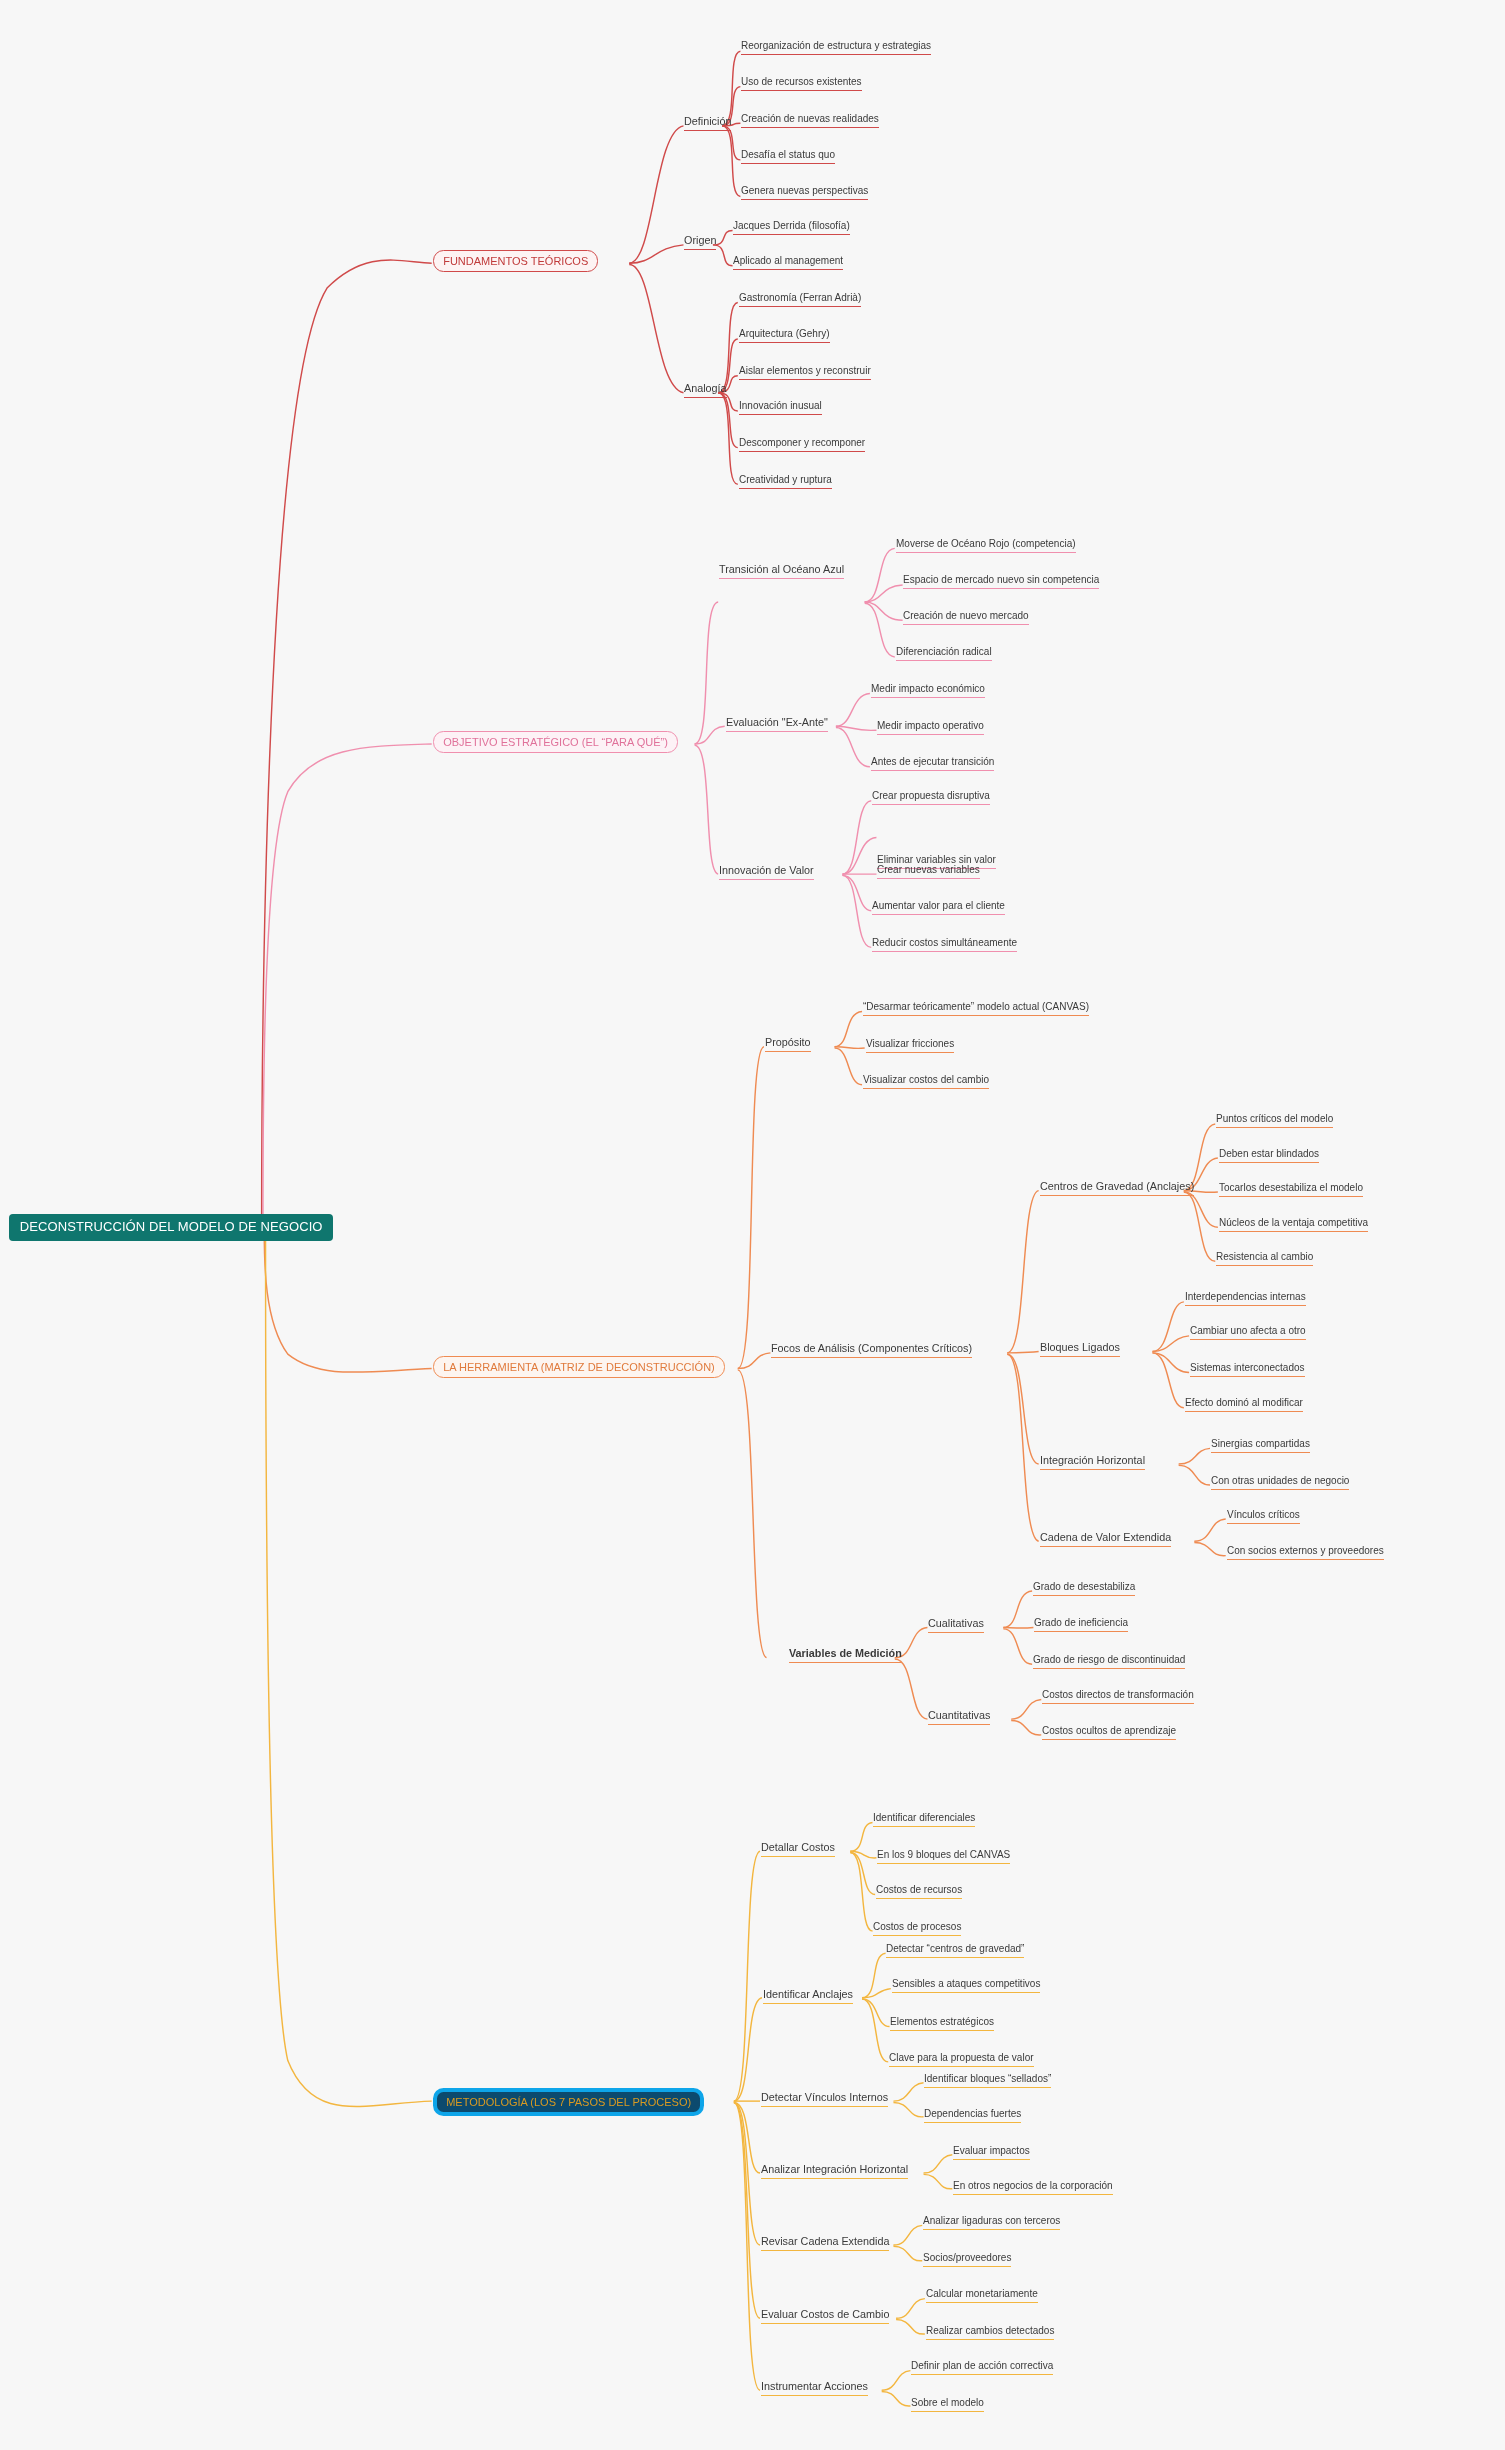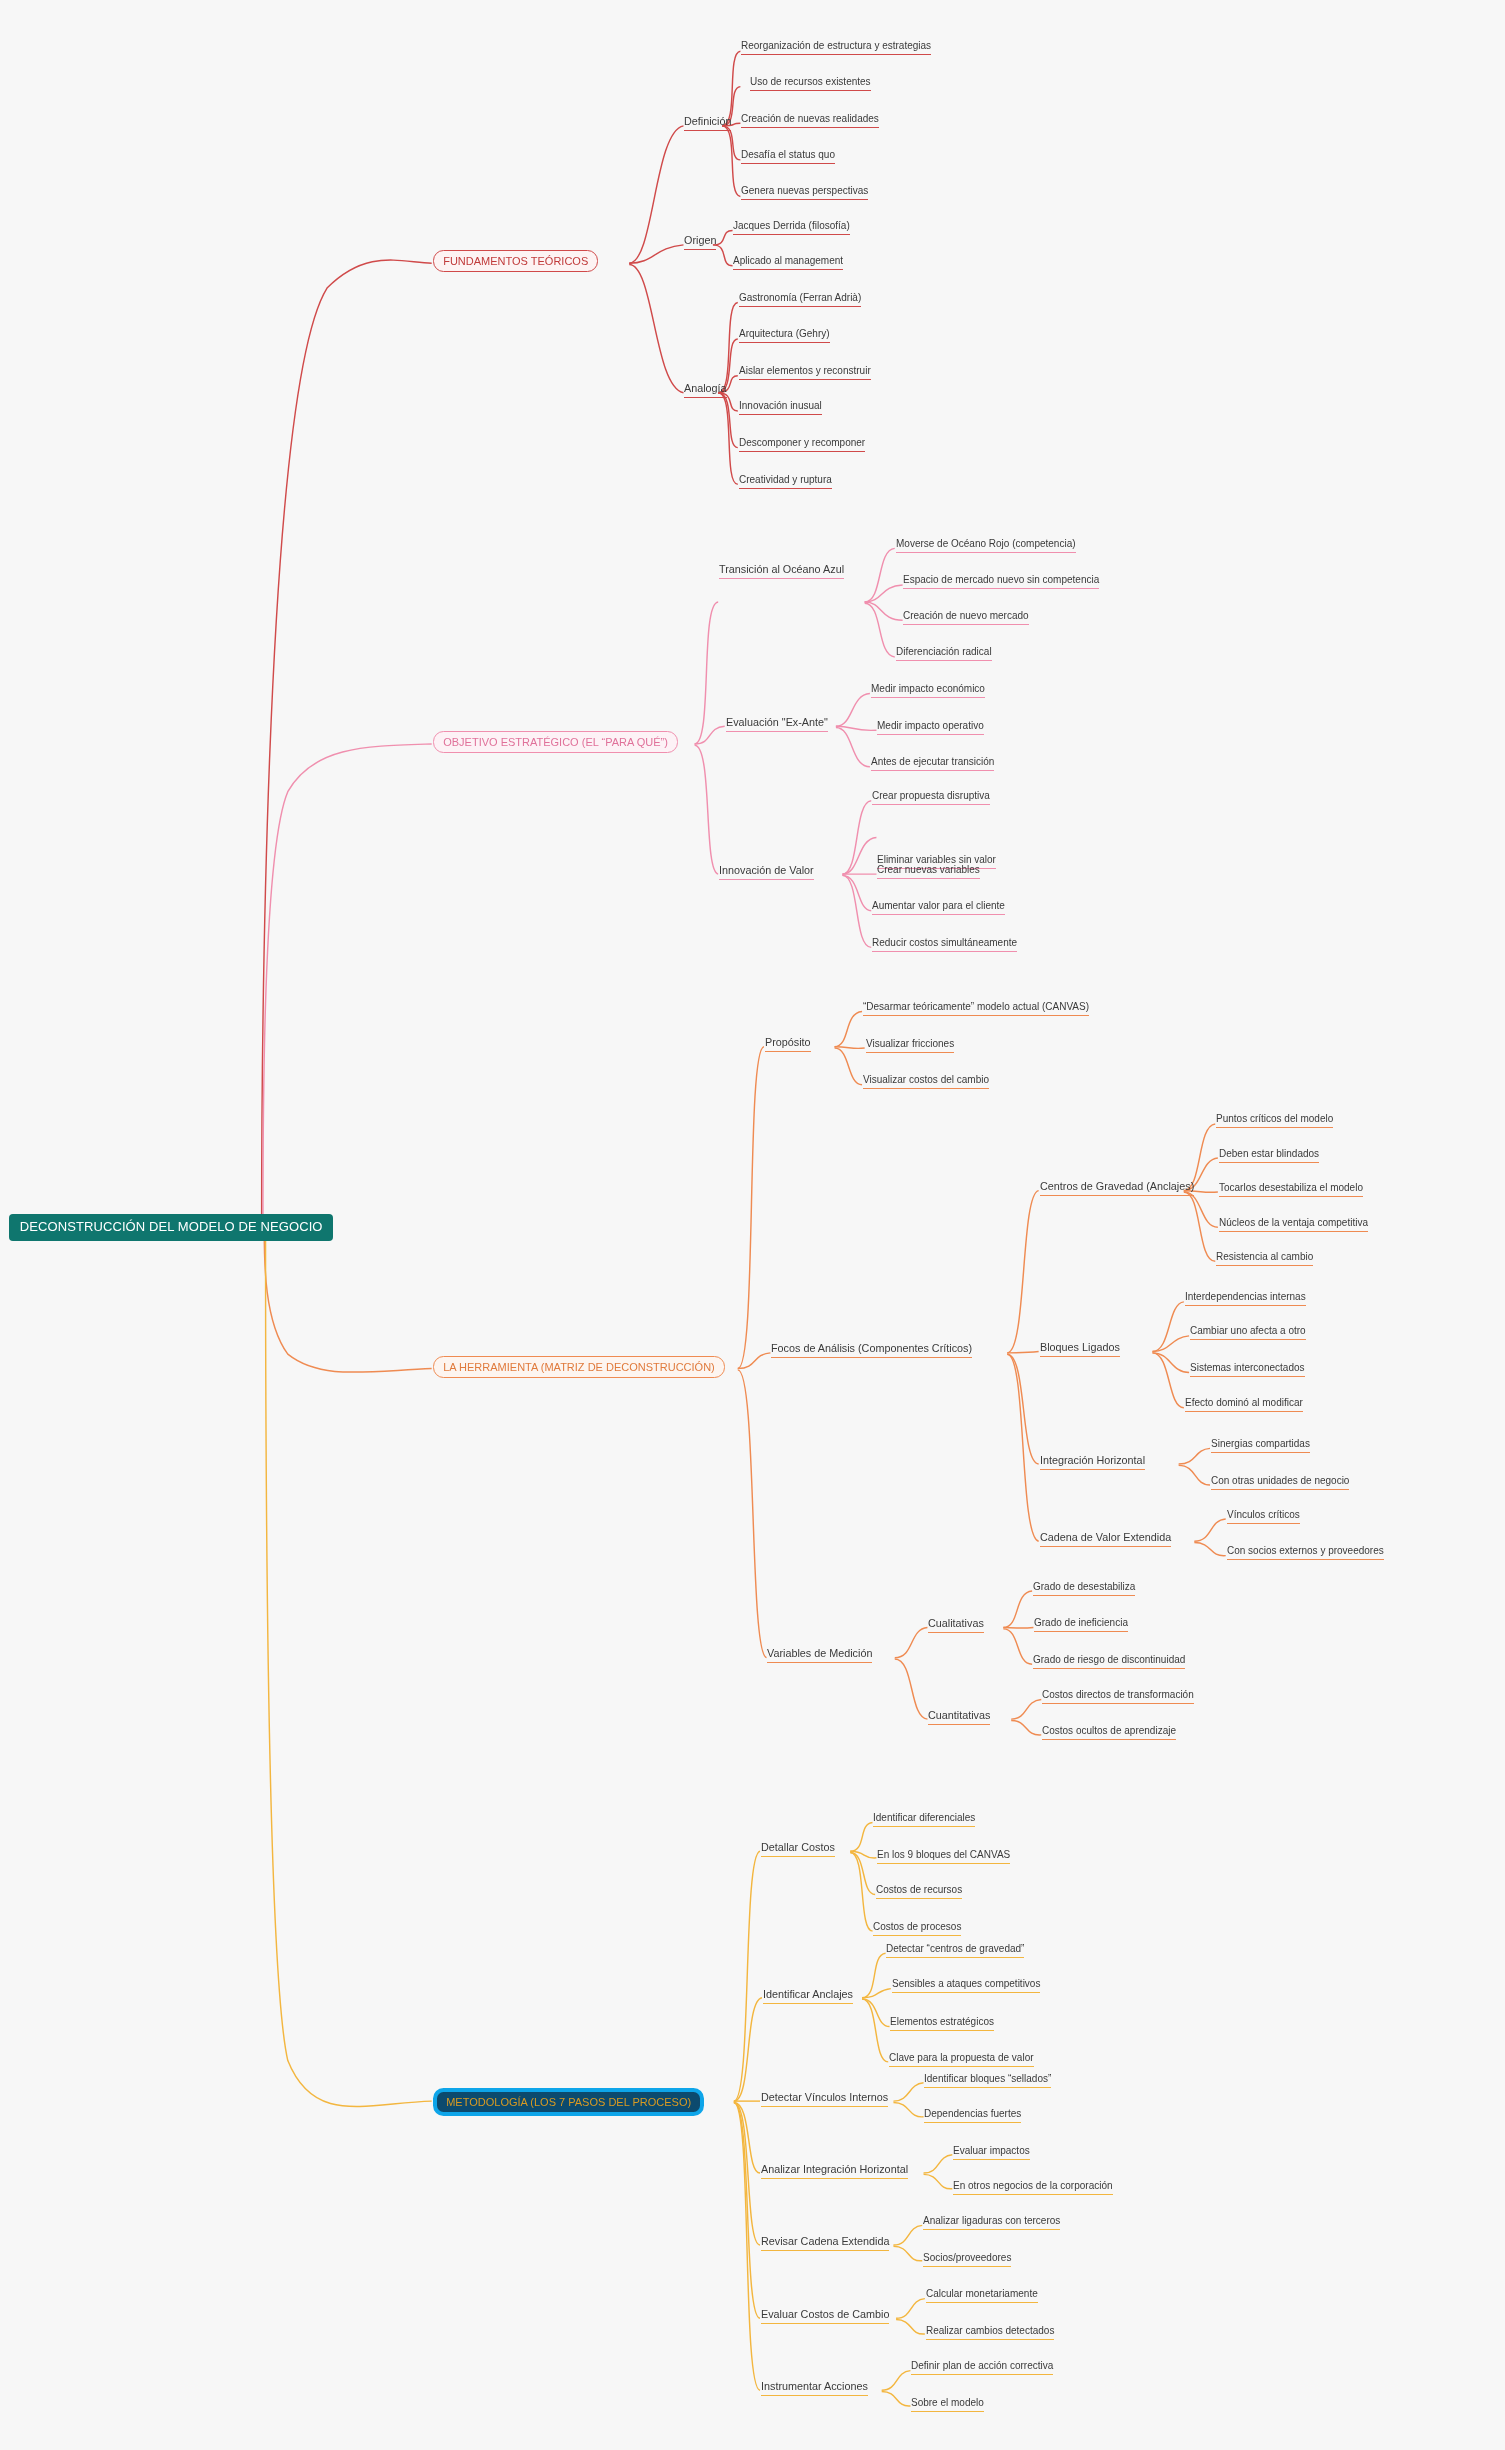--- a/index.html
+++ b/index.html
@@ -198,21 +198,21 @@
 
   <div class="node root" style="left:9.2px; top:1214px;">DECONSTRUCCIÓN DEL MODELO DE NEGOCIO</div>
 
   <div class="node lvl1 c-red" style="left:433px; top:250px;">FUNDAMENTOS TEÓRICOS</div>
 
   <div class="node lvl2 u-red" style="left:684px; top:115px;">Definición</div>
   <div class="node lvl2 u-red" style="left:684px; top:234px;">Origen</div>
   <div class="node lvl2 u-red" style="left:684px; top:382px;">Analogía</div>
 
   <div class="node lvl3 u-red" style="left:741px; top:40px;">Reorganización de estructura y estrategias</div>
-  <div class="node lvl3 u-red" style="left:741px; top:76px;margin-left:9px;">Uso de recursos existentes</div>
+  <div class="node lvl3 u-red" style="left:741px; top:76px;">Uso de recursos existentes</div>
   <div class="node lvl3 u-red" style="left:741px; top:113px;">Creación de nuevas realidades</div>
   <div class="node lvl3 u-red" style="left:741px; top:149px;">Desafía el status quo</div>
   <div class="node lvl3 u-red" style="left:741px; top:185px;">Genera nuevas perspectivas</div>
 
   <div class="node lvl3 u-red" style="left:733px; top:220px;">Jacques Derrida (filosofía)</div>
   <div class="node lvl3 u-red" style="left:733px; top:255px;">Aplicado al management</div>
 
   <div class="node lvl3 u-red" style="left:739px; top:292px;">Gastronomía (Ferran Adrià)</div>
   <div class="node lvl3 u-red" style="left:739px; top:328px;">Arquitectura (Gehry)</div>
   <div class="node lvl3 u-red" style="left:739px; top:365px;">Aislar elementos y reconstruir</div>
@@ -238,21 +238,21 @@
   <div class="node lvl3 u-pink" style="left:872px; top:790px;">Crear propuesta disruptiva</div>
   <div class="node lvl3 u-pink" style="left:877px; top:854px;">Eliminar variables sin valor</div>
   <div class="node lvl3 u-pink" style="left:877px; top:864px;">Crear nuevas variables</div>
   <div class="node lvl3 u-pink" style="left:872px; top:900px;">Aumentar valor para el cliente</div>
   <div class="node lvl3 u-pink" style="left:872px; top:937px;">Reducir costos simultáneamente</div>
 
   <div class="node lvl1 c-orange" style="left:433px; top:1356px;">LA HERRAMIENTA (MATRIZ DE DECONSTRUCCIÓN)</div>
 
   <div class="node lvl2 u-orange" style="left:765px; top:1036px;">Propósito</div>
   <div class="node lvl2 u-orange" style="left:771px; top:1342px;">Focos de Análisis (Componentes Críticos)</div>
-  <div class="node lvl2 u-orange" style="left:767px; top:1647px;">Variables de Medición</div>
+  <div class="node lvl2 u-orange" style="left:789px; top:1647px;font-weight:bold;">Variables de Medición</div>
 
   <div class="node lvl3 u-orange" style="left:863px; top:1001px;">“Desarmar teóricamente” modelo actual (CANVAS)</div>
   <div class="node lvl3 u-orange" style="left:866px; top:1038px;">Visualizar fricciones</div>
   <div class="node lvl3 u-orange" style="left:863px; top:1074px;">Visualizar costos del cambio</div>
 
   <div class="node lvl2 u-orange" style="left:1040px; top:1180px;">Centros de Gravedad (Anclajes)</div>
   <div class="node lvl2 u-orange" style="left:1040px; top:1341px;">Bloques Ligados</div>
   <div class="node lvl2 u-orange" style="left:1040px; top:1454px;">Integración Horizontal</div>
   <div class="node lvl2 u-orange" style="left:1040px; top:1531px;">Cadena de Valor Extendida</div>
 

